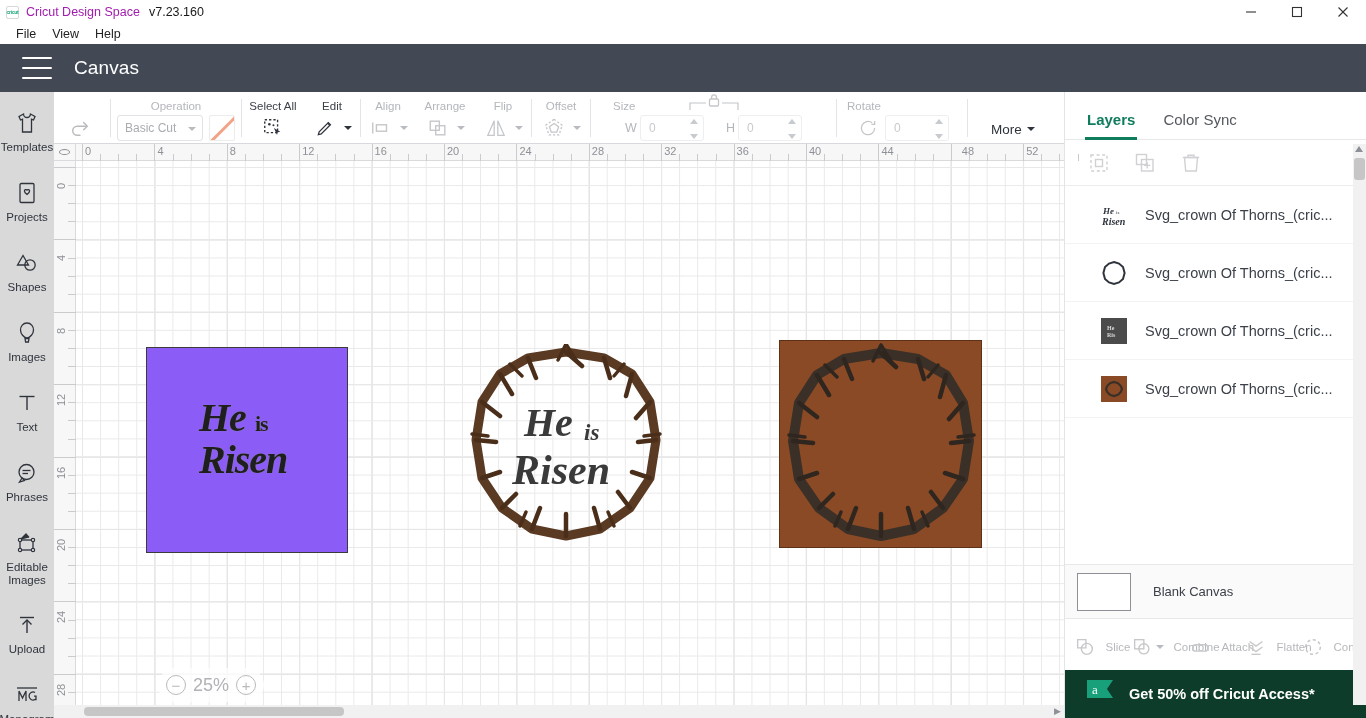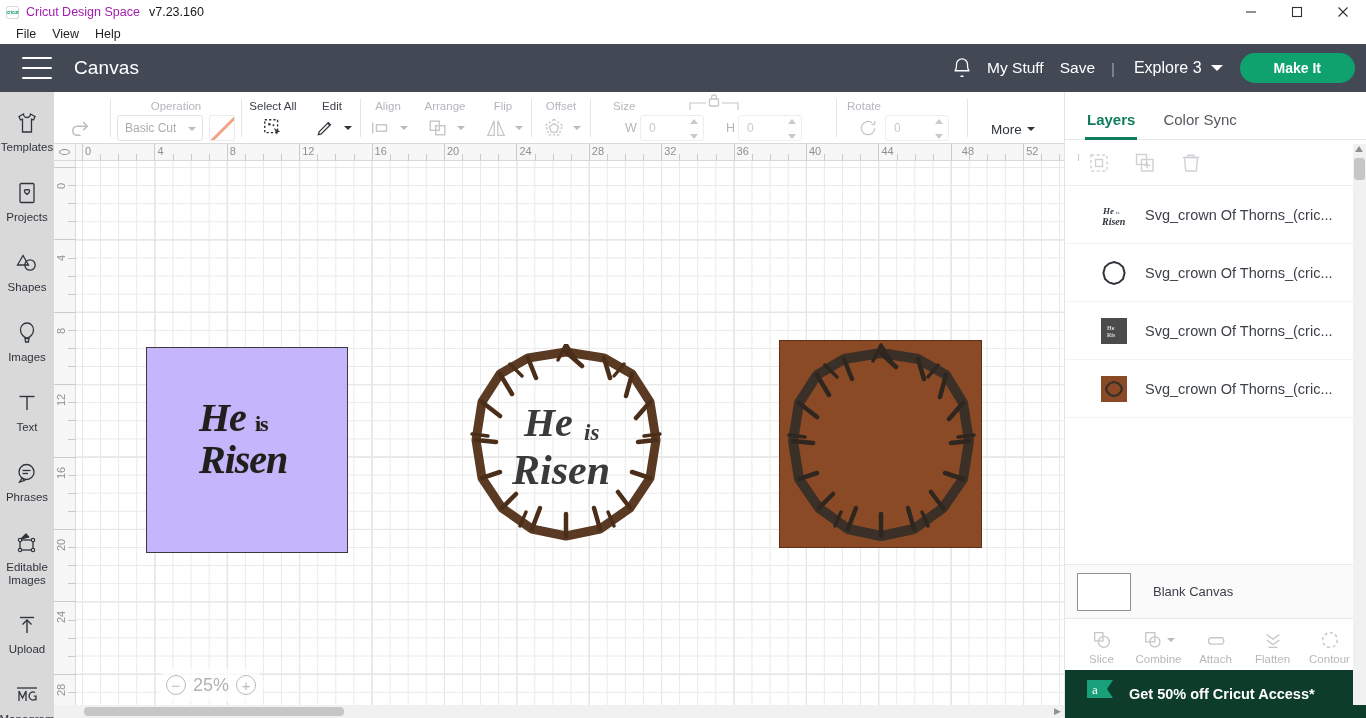--- a/index.html
+++ b/index.html
@@ -207,21 +207,21 @@
       linear-gradient(to right, #e9e9e9 1px, transparent 1px),
       linear-gradient(to bottom, #e9e9e9 1px, transparent 1px),
       linear-gradient(to right, #d5d5d5 1px, transparent 1px),
       linear-gradient(to bottom, #d5d5d5 1px, transparent 1px);
     background-size: 18.1px 18.1px, 18.1px 18.1px, 72.4px 72.4px, 72.4px 72.4px;
     background-position: 6px 6px, 6px 6px, 6px 6px, 6px 6px;
   }
 
   .art { position: absolute; }
   .square-gray {
-    background: #c4b5fd; border: 1px solid #3b3b3b;
+    background: #8b5cf6; border: 1px solid #3b3b3b;
   }
   .square-brown { background: #8a4a26; border: 1px solid #5e3018; }
 
   .zoomctl {
     position: absolute; left: 104px; bottom: 16px; height: 34px;
     display: flex; align-items: center; gap: 7px; z-index: 7;
     background: rgba(255,255,255,0.72); border-radius: 17px; padding: 0 8px;
   }
   .zoom-circ {
     width: 20px; height: 20px; border-radius: 50%; border: 1.6px solid #b8babd;
@@ -301,21 +301,21 @@
   .cv-swatch {
     width: 54px; height: 38px; background: #fff; border: 1px solid #8d9096;
   }
   .cv-label { font-size: 13px; color: #3c4149; }
 
   .ops-row {
     height: 56px; display: flex; align-items: center; justify-content: space-around;
     border-top: 1px solid #e6e8ea; padding: 0 8px;
   }
   .op-item {
-    display: flex; flex-direction: column; align-items: center; gap: 2px;
+    display: flex; align-items: center; gap: 10px;
     cursor: pointer; width: 56px;
   }
   .op-txt { font-size: 11.5px; color: #b6b8bb; }
   .op-ico { height: 22px; display: flex; align-items: center; gap: 3px; }
 
   .promo {
     position: absolute; left: 0; bottom: 0; width: 302px; height: 48px;
     background: #0d3d2a; display: flex; align-items: center; padding-left: 22px;
     gap: 16px; cursor: pointer;
   }
@@ -355,36 +355,20 @@
   <div class="menu-item">Help</div>
 </div>
 
 <div class="header">
   <div class="hamburger">
     <span></span>
       <span></span>
       <span></span>
   </div>
   <div class="canvas-label">Canvas</div>
-  <div class="header-right">
-    <div class="bell">
-      <svg width="22" height="22" viewBox="0 0 24 24" fill="none" stroke="#fff" stroke-width="1.4">
-        <path d="M18 8a6 6 0 1 0-12 0c0 6-2 7-2 7h16s-2-1-2-7"></path>
-        <path d="M10.5 20.5a2 2 0 0 0 3 0"></path>
-      </svg>
-    </div>
-    <div class="hdr-link">My Stuff</div>
-    <div class="hdr-link">Save</div>
-    <div class="hdr-sep">|</div>
-    <div class="machine">
-      <span>Explore 3</span>
-      <span class="chev"></span>
-    </div>
-    <button class="make-it">Make It</button>
-  </div>
 </div>
 
 <div class="toolbar">
 
   <div class="tb-group" style="width:110px;">
     <div class="tb-label">&nbsp;</div>
     <div class="tb-row">
       <div class="icon-btn" style="margin-right:18px;">
         <svg width="22" height="20" viewBox="0 0 24 22" fill="none" stroke="#2f343c" stroke-width="1.6" stroke-linecap="round">
           <path d="M5 9h10a5 5 0 0 1 0 10h-3"></path>

